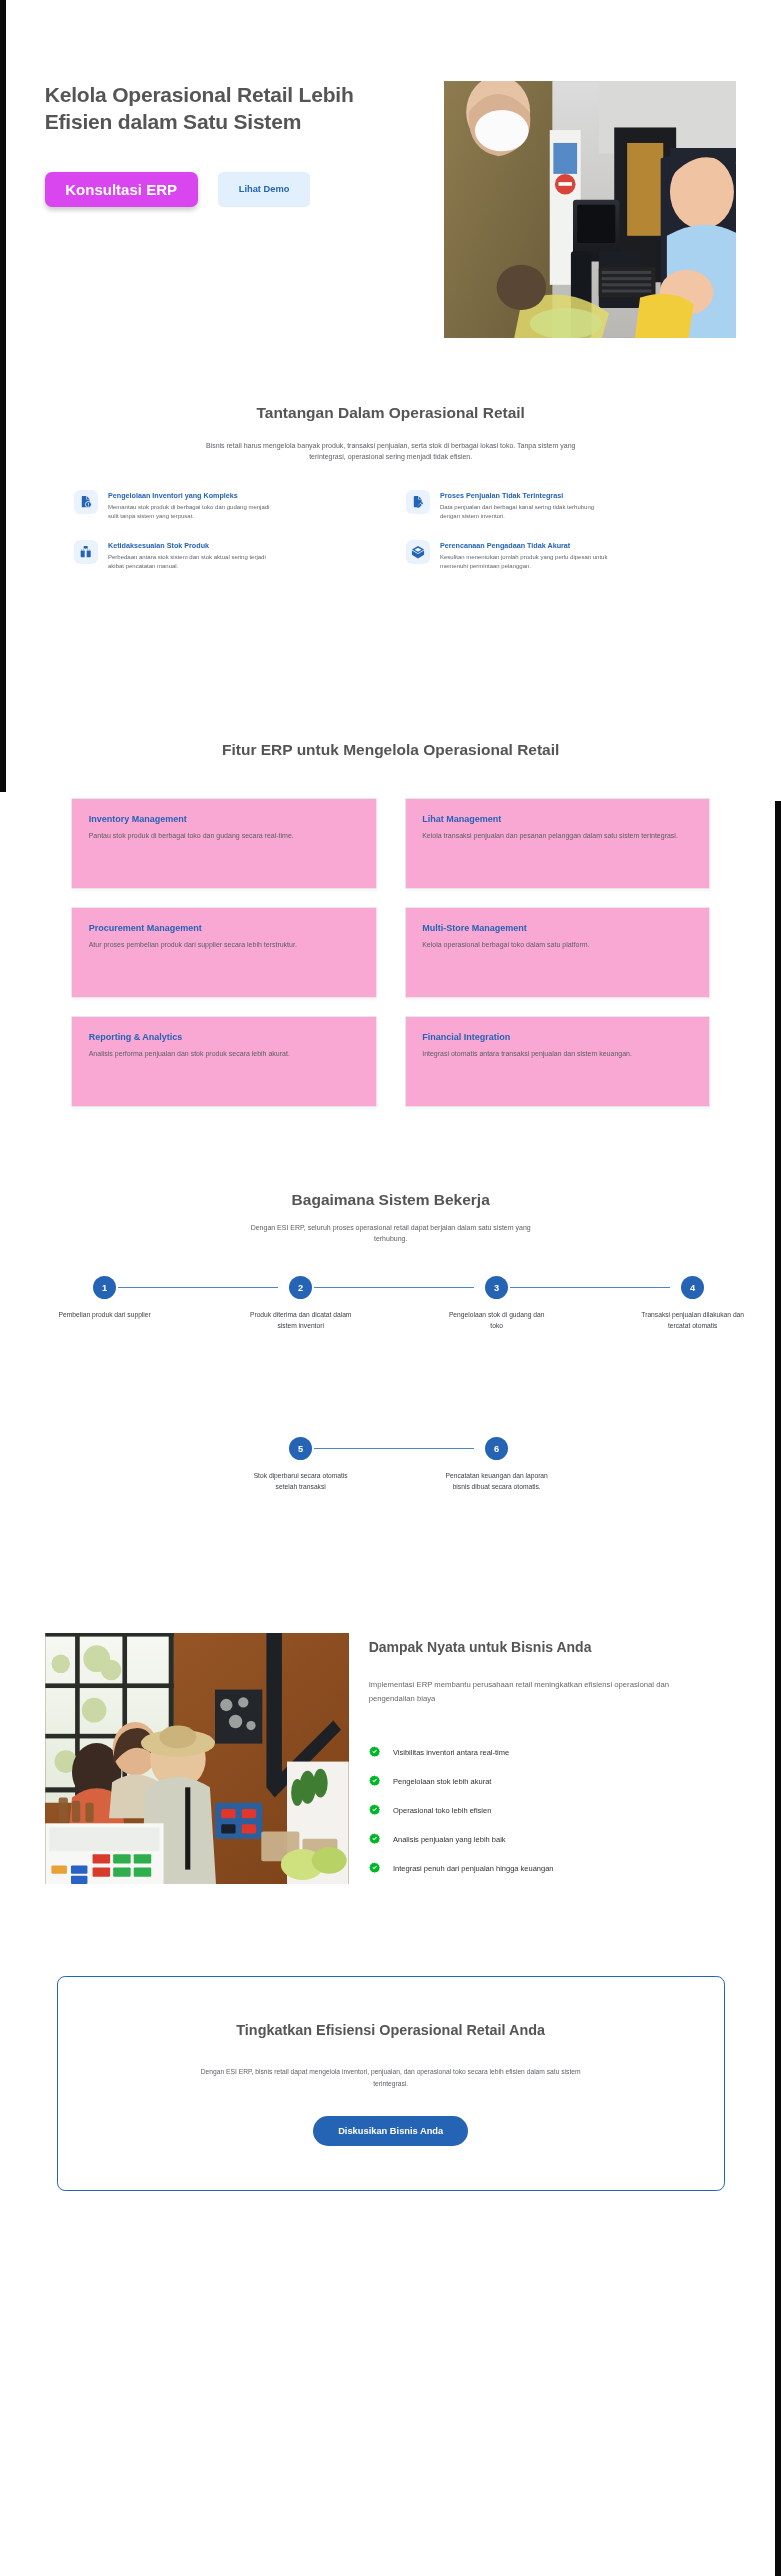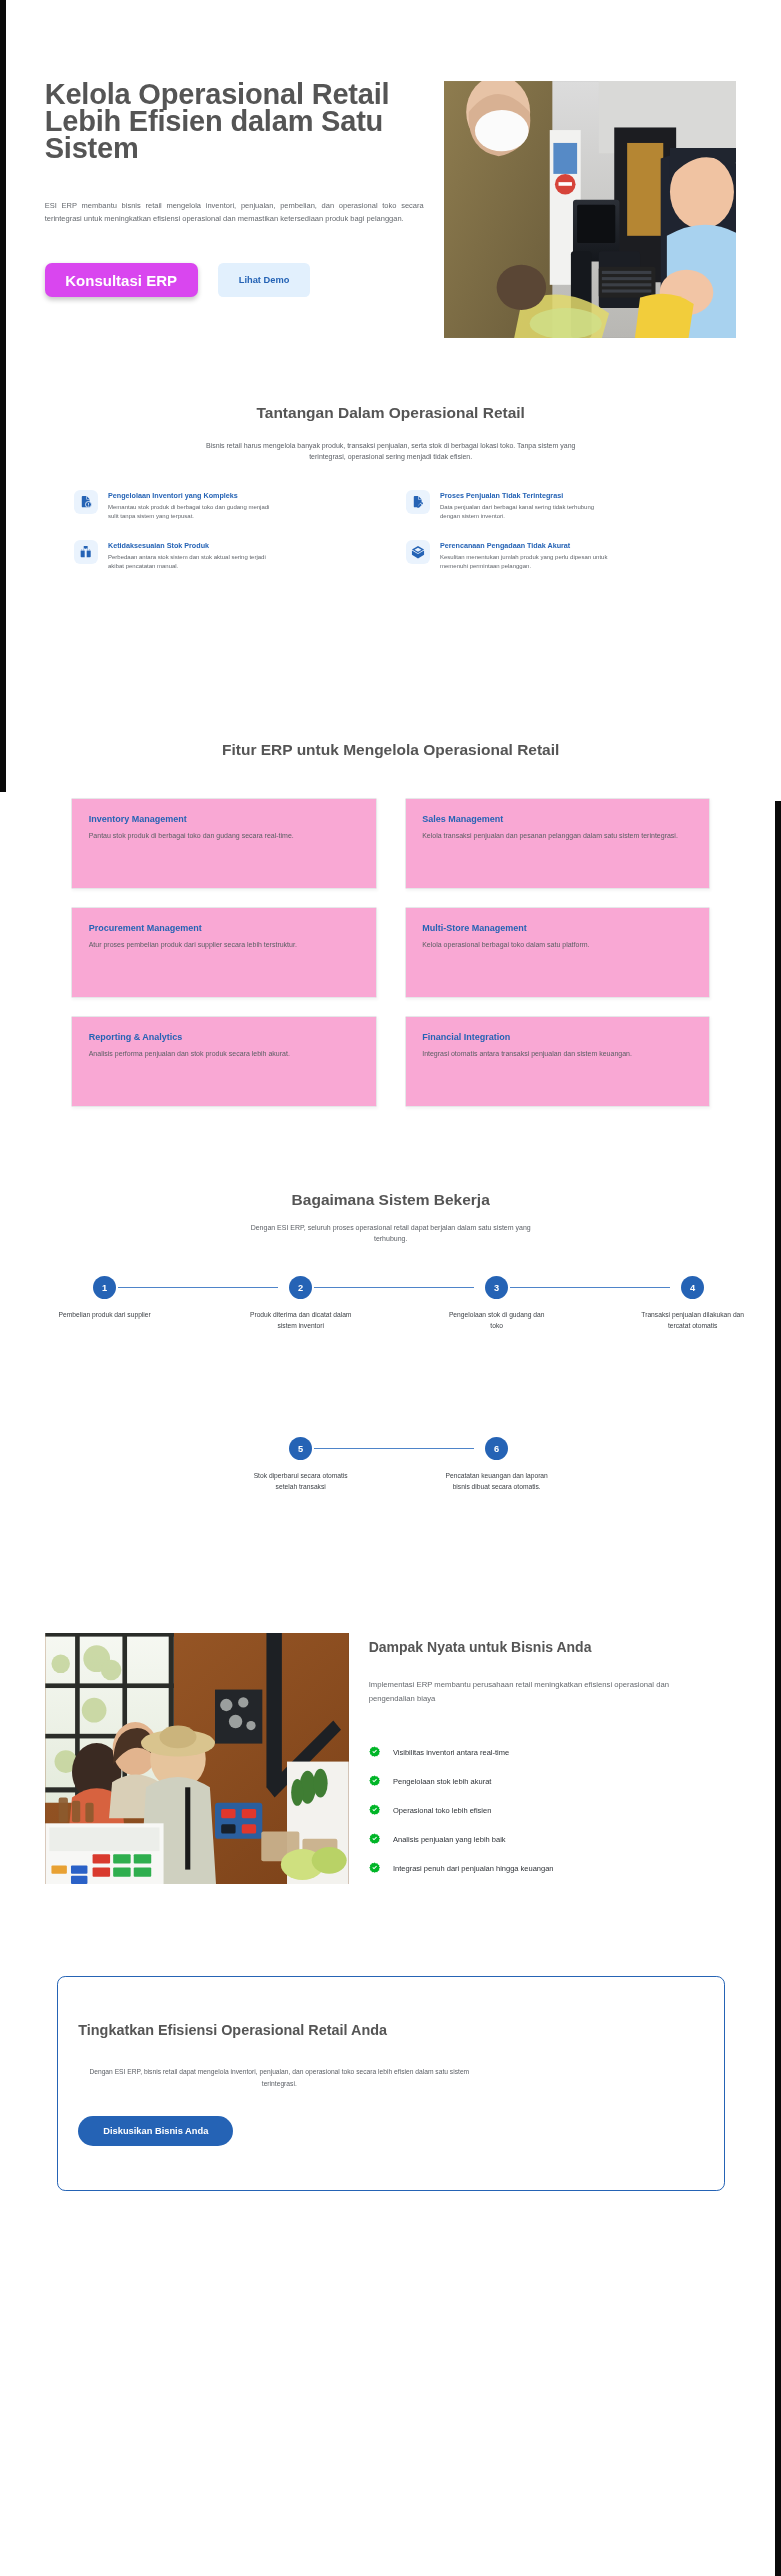--- a/index.html
+++ b/index.html
@@ -19,21 +19,21 @@
     position: absolute; left: 775px; top: 801px; width: 5.7px; height: 1782px;
     background: #0a0a0a;
   }
 
   .page { position: absolute; left: 5.7px; top: 0; width: 770px; }
 
   
   .hero { position: relative; height: 381px; }
   .hero-copy { position: absolute; left: 39px; top: 81px; width: 381px; }
   .hero-title {
-    font-size: 29px; line-height: 27px; font-weight: 700;
+    font-size: 21px; line-height: 27px; font-weight: 700;
     color: #555555; letter-spacing: -0.2px;
   }
   .hero-sub {
     margin-top: 37px; width: 379px;
     font-size: 7.5px; line-height: 13.4px; color: #666a6f;
     text-align: justify;
   }
   .hero-actions { margin-top: 37px; display: flex; gap: 20.6px; }
   .btn {
     border: none; cursor: pointer; font-weight: 700;
@@ -141,21 +141,21 @@
   .imp-item {
     display: flex; align-items: center; gap: 13px; height: 29px;
   }
   .imp-text { font-size: 7.5px; color: #2e3237; }
 
   
   .cta-wrap { padding-top: 9.3px; }
   .cta-box {
     margin: 0 auto; width: 668px; min-height: 215px;
     border: 0.8px solid #2563b5; border-radius: 8.2px;
-    display: flex; flex-direction: column; align-items: flex-start;
+    display: flex; flex-direction: column; align-items: center;
     justify-content: center; padding: 31px 20.6px;
   }
   .cta-h {
     font-size: 14.4px; font-weight: 700; color: #555555; text-align: center;
   }
   .cta-p {
     margin-top: 28px; text-align: center; font-size: 6.7px;
     line-height: 12px; color: #5d6167; max-width: 402px;
   }
   .cta-btn {
@@ -171,21 +171,20 @@
 <body>
 
 <div class="edge-left"></div>
 <div class="edge-right"></div>
 
 <div class="page">
 
   <section class="hero section">
     <div class="hero-copy">
       <h1 class="hero-title">Kelola Operasional Retail Lebih Efisien dalam Satu Sistem</h1>
-      <p class="hero-sub">ESI ERP membantu bisnis retail mengelola inventori, penjualan, pembelian, dan operasional toko secara terintegrasi untuk meningkatkan efisiensi operasional dan memastikan ketersediaan produk bagi pelanggan.</p>
       <div class="hero-actions">
         <button class="btn btn-primary">Konsultasi ERP</button>
         <button class="btn btn-secondary">Lihat Demo</button>
       </div>
     </div>
 
     <div class="hero-media">
       <div class="ph">
         <svg width="292" height="257" viewBox="0 0 566 498" aria-hidden="true">
           <defs>
@@ -312,21 +311,21 @@
 
   <section class="features section">
     <h2 class="sec-title" style="width:484px;margin:0 auto;">Fitur ERP untuk Mengelola Operasional Retail</h2>
 
     <div class="feat-grid">
       <div class="feat-card">
         <div class="feat-h">Inventory Management</div>
         <div class="feat-p">Pantau stok produk di berbagai toko dan gudang secara real-time.</div>
       </div>
       <div class="feat-card">
-        <div class="feat-h">Sales Management</div>
+        <div class="feat-h">Lihat Management</div>
         <div class="feat-p">Kelola transaksi penjualan dan pesanan pelanggan dalam satu sistem terintegrasi.</div>
       </div>
       <div class="feat-card">
         <div class="feat-h">Procurement Management</div>
         <div class="feat-p">Atur proses pembelian produk dari supplier secara lebih terstruktur.</div>
       </div>
       <div class="feat-card">
         <div class="feat-h">Multi-Store Management</div>
         <div class="feat-p">Kelola operasional berbagai toko dalam satu platform.</div>
       </div>

